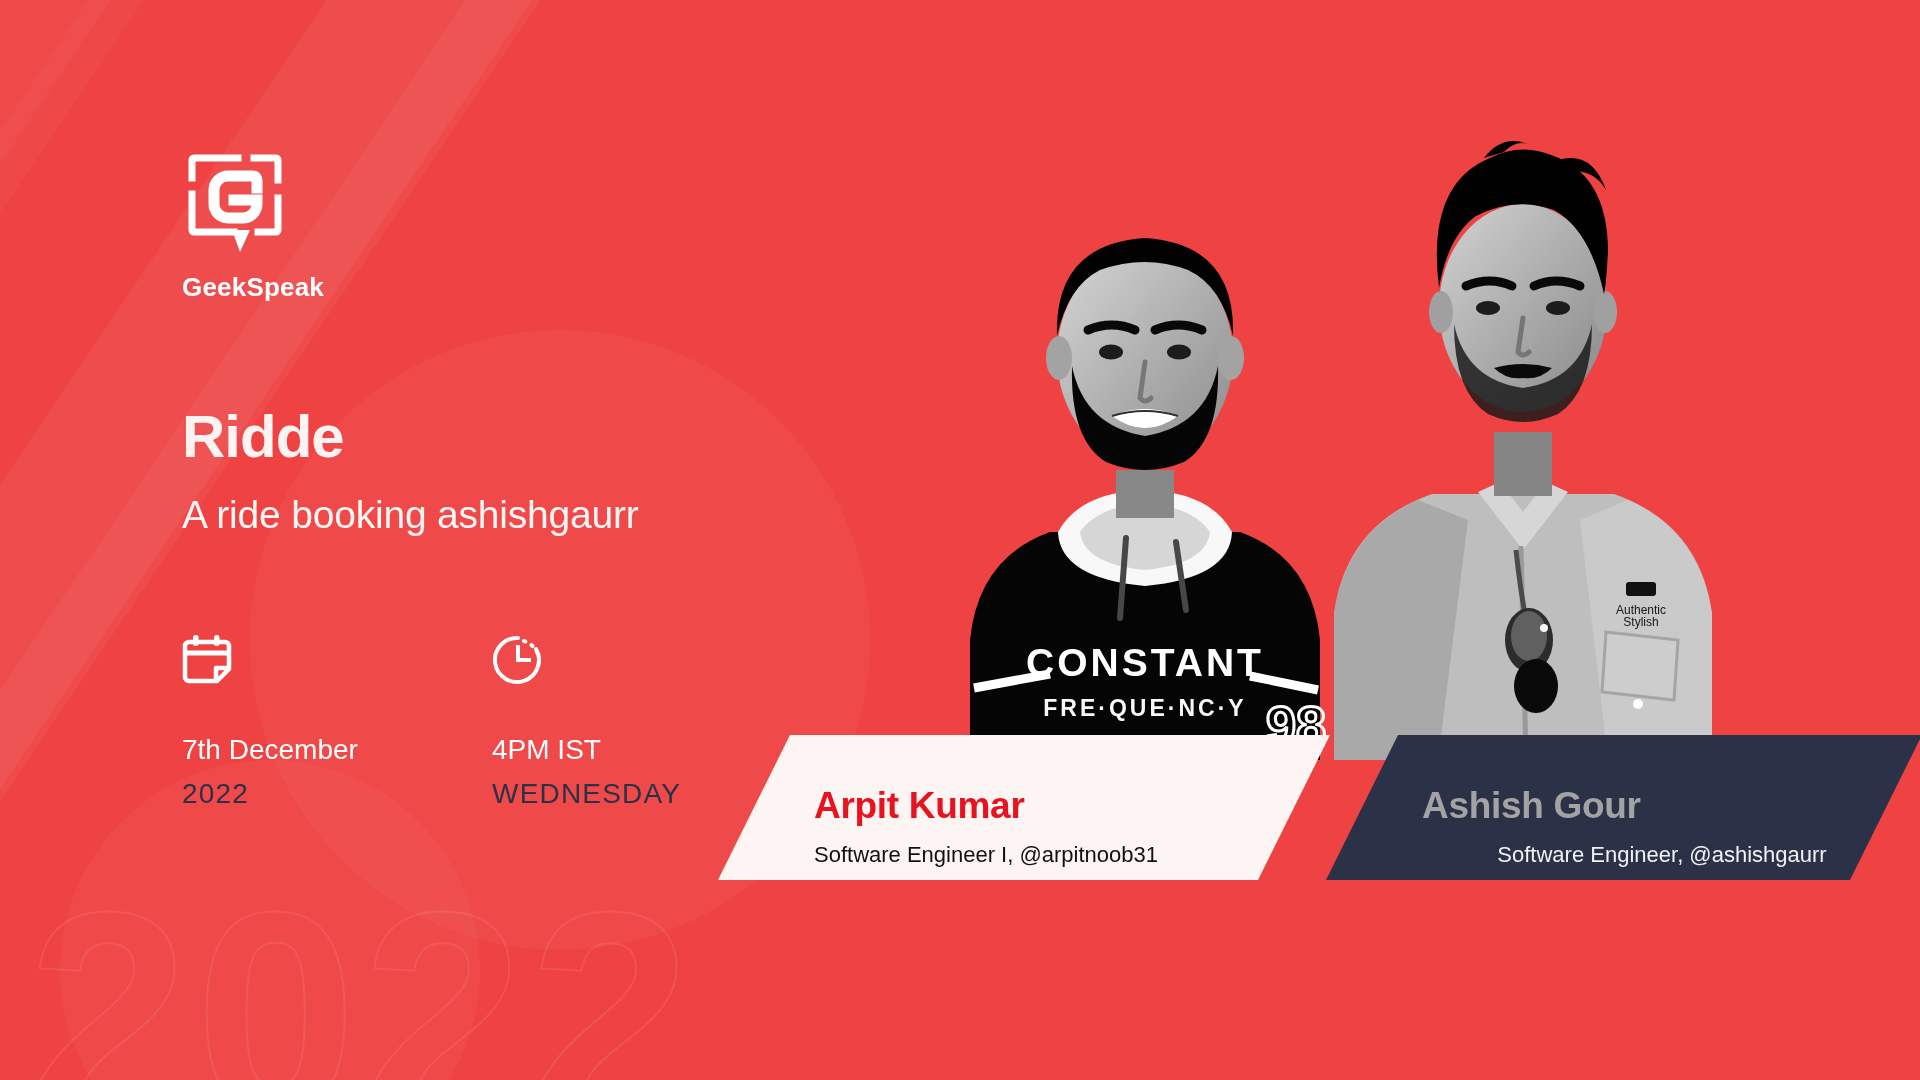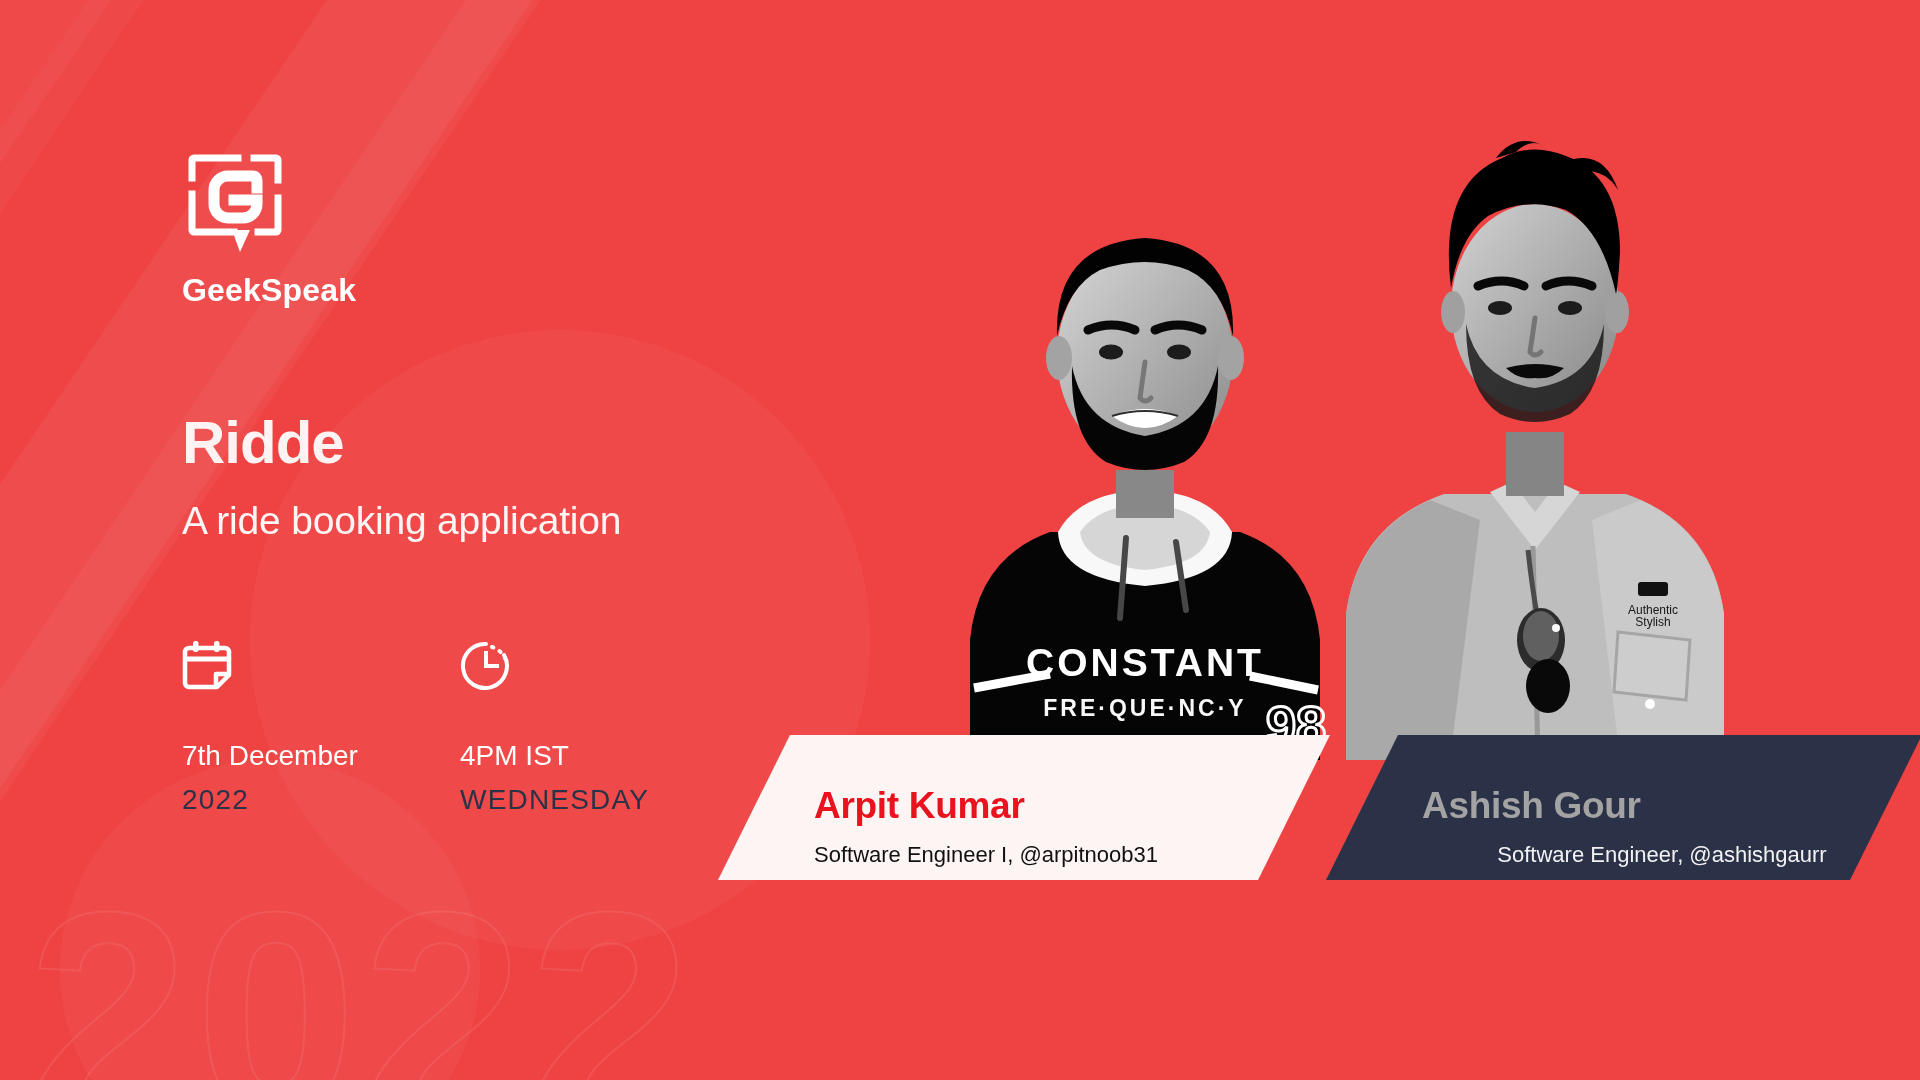--- a/index.html
+++ b/index.html
@@ -58,21 +58,21 @@
   }
 
   .brand { margin-bottom:104px; }
   .brand-mark {
     width:108px; height:108px;
     position:relative;
     margin-bottom:16px;
   }
   .brand-mark svg { display:block; width:108px; height:108px; }
   .brand-name {
-    font-size:32px;
+    font-size:26px;
     font-weight:bold;
     color:#ffffff;
     letter-spacing:.2px;
   }
 
   .event-title {
     font-size:60px;
     font-weight:bold;
     color:#FCF3F2;
     line-height:1;
@@ -83,21 +83,21 @@
     font-size:39px;
     font-weight:normal;
     color:#FDF6F5;
     line-height:1.15;
     letter-spacing:-.2px;
   }
 
   .meta-row {
     display:flex;
     margin-top:96px;
-    gap:48px;
+    gap:80px;
   }
   .meta-block { width:230px; }
   .meta-icon { height:56px; margin-bottom:42px; }
   .meta-icon svg { display:block; }
   .meta-primary {
     font-size:28px;
     color:#ffffff;
     line-height:1.3;
     margin-bottom:8px;
     white-space:nowrap;
@@ -122,21 +122,21 @@
     left:0; top:0;
     width:1120px; height:760px;
   }
   .photo {
     position:absolute;
     bottom:0;
     filter:grayscale(100%) contrast(1.18);
   }
   .photo svg { display:block; }
   .photo.p1 { left:130px; width:430px; height:620px; }
-  .photo.p2 { left:520px; width:430px; height:680px; }
+  .photo.p2 { left:508px; width:430px; height:680px; }
 
   .cards {
     position:absolute;
     left:0; top:735px;
     width:1120px; height:145px;
   }
   .card {
     position:absolute;
     top:0; height:185px;
     display:flex;
@@ -202,21 +202,21 @@
 
           <path d="M50 82 L68 82 L58 104 Z" fill="#ffffff"></path>
 
           <path d="M75 40 L75 32 A4 4 0 0 0 71 28 L46 28 A14 14 0 0 0 32 42 L32 56 A14 14 0 0 0 46 70 L61 70 A14 14 0 0 0 75 56 L75 52 L52 52" stroke="#ffffff" stroke-width="11" stroke-linecap="square" stroke-linejoin="miter" fill="none"></path>
         </svg>
       </div>
       <div class="brand-name">GeekSpeak</div>
     </div>
 
     <h1 class="event-title">Ridde</h1>
-    <div class="event-subtitle">A ride booking application</div>
+    <div class="event-subtitle">A ride booking ashishgaurr</div>
 
     <div class="meta-row">
 
       <div class="meta-block">
         <div class="meta-icon">
           <svg width="50" height="52" viewBox="0 0 50 52" fill="none" xmlns="http://www.w3.org/2000/svg">
             <path d="M3 12 A4 4 0 0 1 7 8 L43 8 A4 4 0 0 1 47 12 L47 35 L35 47 L7 47 A4 4 0 0 1 3 43 Z" stroke="#ffffff" stroke-width="4.5" fill="none" stroke-linejoin="round"></path>
             <path d="M47 34 L34 34 L34 47" stroke="#ffffff" stroke-width="4.5" fill="none" stroke-linejoin="round"></path>
             <path d="M3 19 L47 19" stroke="#ffffff" stroke-width="5"></path>
             <rect x="11" y="1" width="5.5" height="11" rx="2.5" fill="#ffffff"></rect>

